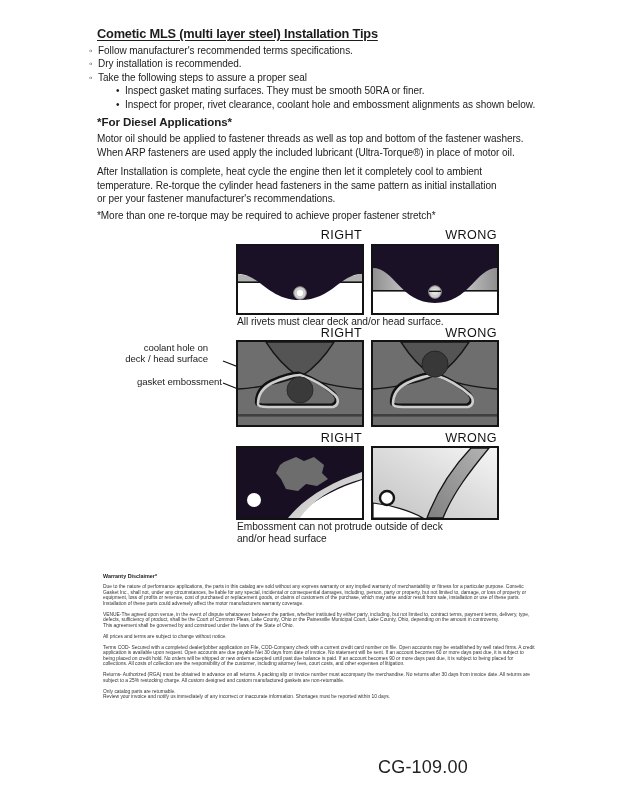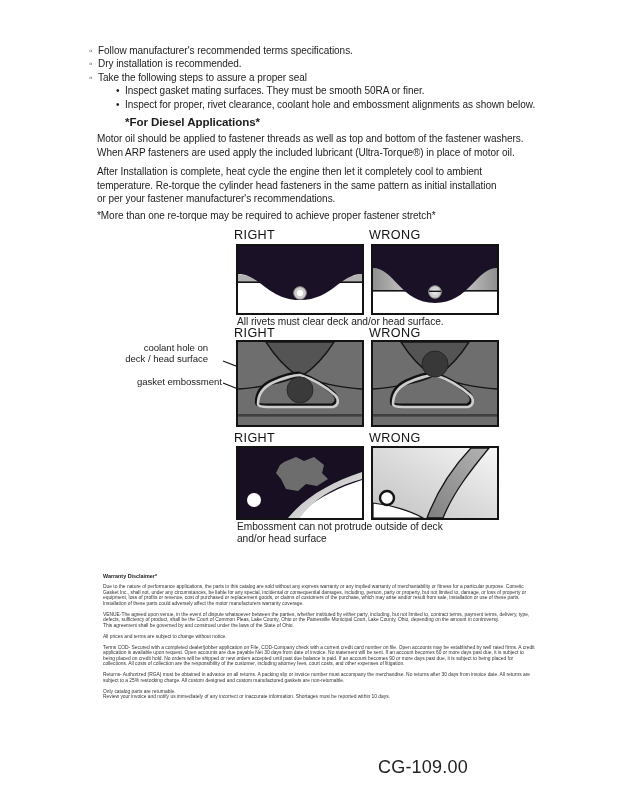--- a/index.html
+++ b/index.html
@@ -7,39 +7,40 @@
     position:relative; width:618px; height:800px; background:#ffffff;
     font-family:"Liberation Sans", sans-serif; color:#1c1c1c; overflow:hidden;
   }
   .abs { position:absolute; }
   .page-title { font-size:12.8px; font-weight:bold; letter-spacing:-0.2px;
     text-decoration:underline; text-underline-offset:2px; }
   .tips { font-size:10px; line-height:13.4px; letter-spacing:-0.05px; }
   .tip-row { display:flex; }
   .tip-row.sub { padding-left:27px; }
   .tip-marker { width:9px; flex:0 0 9px; }
-  .sec-head { font-size:11.6px; font-weight:bold; letter-spacing:-0.1px;margin-left:28px; }
+  .sec-head { font-size:11.6px; font-weight:bold; letter-spacing:-0.1px; }
   .para { font-size:10px; line-height:13.6px; letter-spacing:-0.05px; white-space:pre-line; }
-  .dg-header { font-size:12.6px; letter-spacing:0.4px; width:128px; text-align:left; color:#111; }
+  .dg-header { font-size:12.6px; letter-spacing:0.4px; width:128px; text-align:right; color:#111; }
   .dg-caption { font-size:10.2px; line-height:11.6px; white-space:pre-line; letter-spacing:-0.05px; }
   .dg-label { font-size:9.6px; line-height:10.8px; width:116px; text-align:right; letter-spacing:-0.05px; }
   .panel { border:2px solid #131313; width:124px; background:#fff; }
   .panel svg { display:block; }
   .fineprint { width:432px; }
   .fineprint .fp-head { font-size:5.4px; font-weight:bold; margin:0 0 5px 0; }
   .fineprint p.fp { font-size:4.9px; line-height:5.5px; margin:0 0 5.5px 0;
     white-space:pre-line; color:#333; }
   .page-num { font-size:18px; letter-spacing:0.2px; color:#222; }
   .leader { pointer-events:none; }
 </style>
 </head>
 <body>
 
 <div id="page">
 
+  <div class="abs page-title" style="left:97px; top:26px;">Cometic MLS (multi layer steel) Installation Tips</div>
 
   <div class="abs tips" style="left:89px; top:44px; width:470px;">
     <div class="tip-row">
       <span class="tip-marker">◦</span>
       <span>Follow manufacturer's recommended terms specifications.</span>
     </div>
     <div class="tip-row">
       <span class="tip-marker">◦</span>
       <span>Dry installation is recommended.</span>
     </div>

